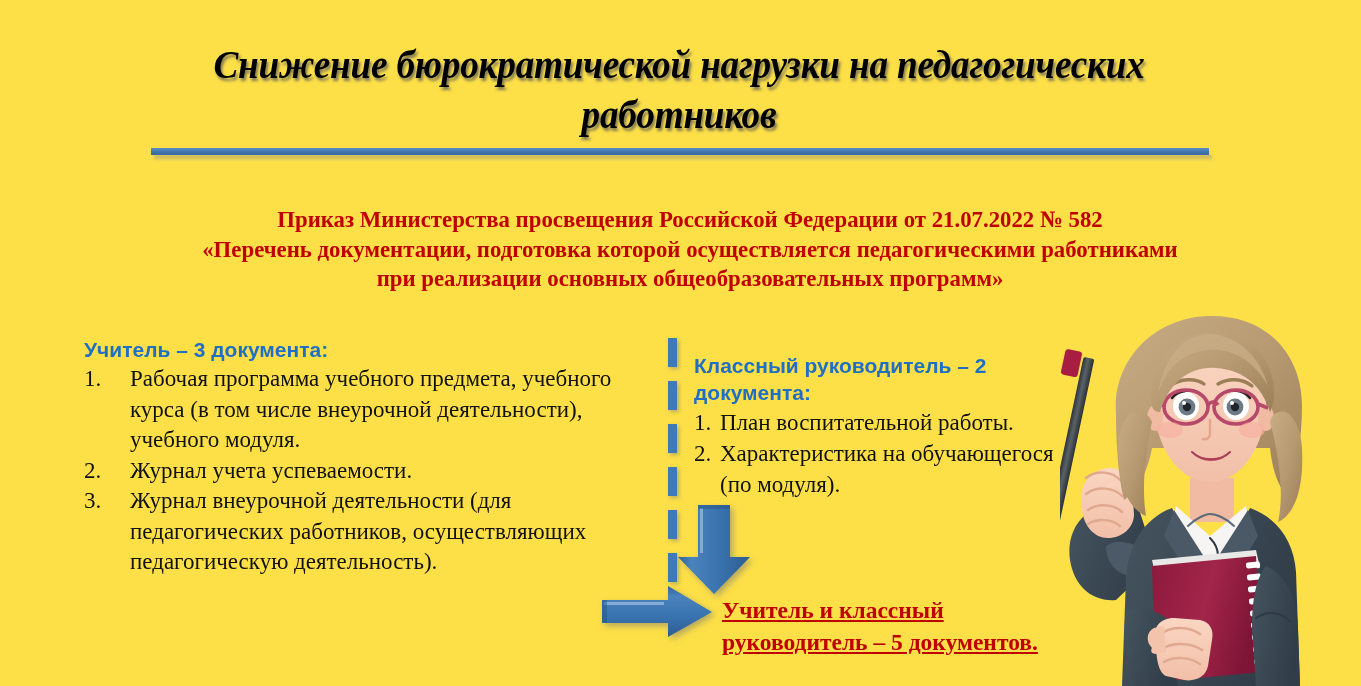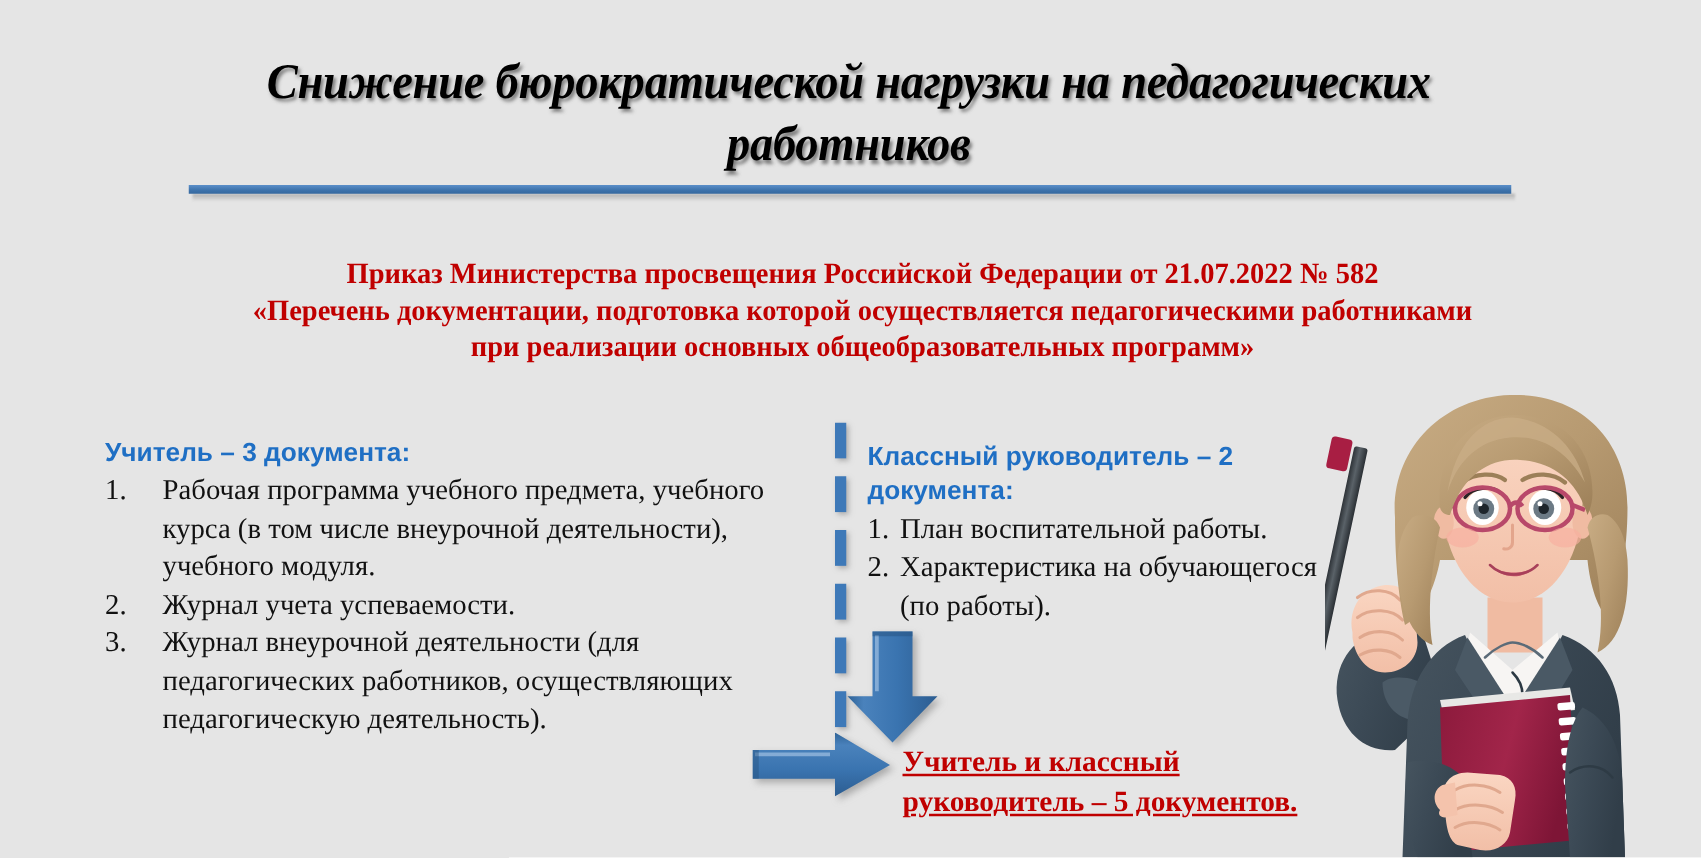--- a/index.html
+++ b/index.html
@@ -4,21 +4,21 @@
 <style>
   html, body {
     margin: 0;
     padding: 0;
     background: #ffffff;
   }
   #slide {
     position: relative;
     width: 1361px;
     height: 686px;
-    background: #e5e5e5;
+    background: #fde047;
     overflow: hidden;
     font-family: "Liberation Serif", serif;
   }
 
   
   #title {
     position: absolute;
     left: 150px;
     top: 40px;
     width: 1058px;
@@ -69,21 +69,21 @@
     color: #C00000;
     white-space: pre-line;
     transform: scaleX(0.97);
     transform-origin: center top;
   }
 
   
   #left-col {
     position: absolute;
     left: 84px;
-    top: 349px;
+    top: 336px;
     width: 530px;
   }
   .col-heading {
     font-family: "Liberation Sans", sans-serif;
     font-weight: bold;
     font-size: 21px;
     line-height: 27px;
     color: #1F6FC4;
     margin: 0 0 1px 0;
   }
@@ -242,21 +242,21 @@
 
   <div id="right-col">
     <div class="col-heading">Классный руководитель – 2 документа:</div>
     <ul class="num-list">
       <li>
         <span class="lnum">1.</span>
         <span>План воспитательной работы.</span>
       </li>
       <li>
         <span class="lnum">2.</span>
-        <span>Характеристика на обучающегося (по работы).</span>
+        <span>Характеристика на обучающегося (по модуля).</span>
       </li>
     </ul>
   </div>
 
   <svg id="arrow-down" viewBox="0 0 76 90">
     <defs>
       <linearGradient id="gdown" x1="0" y1="0" x2="1" y2="0">
         <stop offset="0%" stop-color="#2F6397"></stop>
         <stop offset="18%" stop-color="#4A82BC"></stop>
         <stop offset="55%" stop-color="#3A74B0"></stop>

